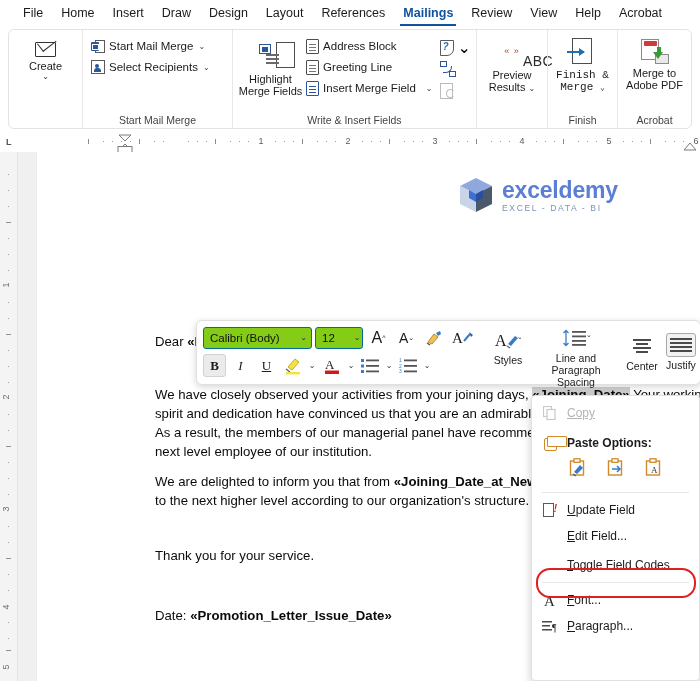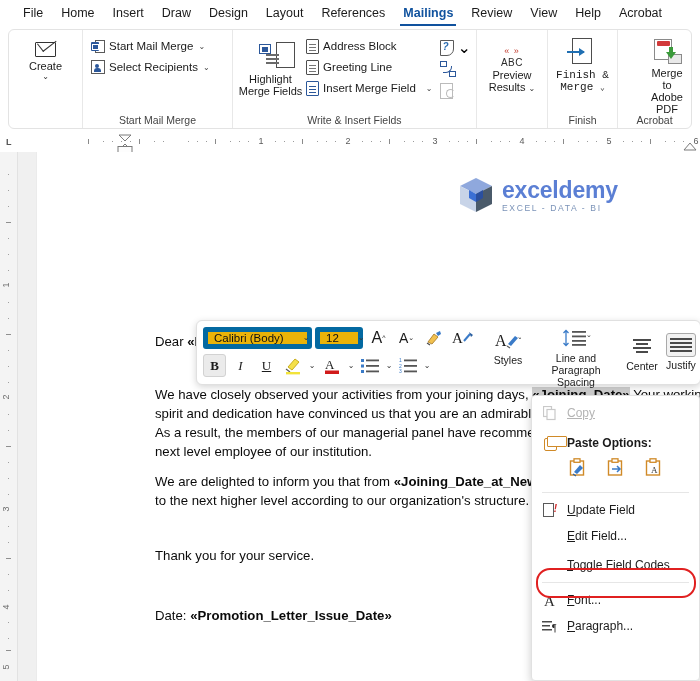--- a/index.html
+++ b/index.html
@@ -143,21 +143,21 @@
   .ic-match .a { position:absolute; left:0; top:0; width:7px; height:6px; border:1.4px solid #2b579a; background:#fff;}
   .ic-match .b { position:absolute; right:0; bottom:0; width:7px; height:6px; border:1.4px solid #2b579a; background:#fff;}
   .ic-match .arrow { position:absolute; left:3px; top:5px; width:9px; height:7px; border:1.4px solid #2b579a; border-top:none; border-left:none; border-radius:0 0 6px 0;}
 
   .ic-updatelbl { width:15px; height:16px; opacity:.45; }
   .ic-updatelbl::before { content:""; position:absolute; left:0; top:0; width:11px; height:14px; border:1.4px solid #6a6a6a; background:#fff;}
   .ic-updatelbl::after { content:""; position:absolute; right:0; bottom:1px; width:7px; height:7px; border:1.4px solid #6a6a6a; border-radius:50%; border-right-color:transparent;}
 
   .ic-abc { width:26px; height:22px; text-align:center; }
   .ic-abc .mark { font-size:9px; color:#c0392b; line-height:9px; letter-spacing:1px;}
-  .ic-abc .abc { font-size:10px; color:#2b2b2b; line-height:10px; letter-spacing:.5px;}
+  .ic-abc .abc { font-size:14px; color:#2b2b2b; line-height:10px; letter-spacing:.5px;margin-left:24px;}
 
   .ic-finish { width:28px; height:28px; }
   .ic-finish .pg { position:absolute; left:4px; top:0px; width:20px; height:26px; border:1.5px solid #4d4d4d; background:#fff; }
   .ic-finish .ar { position:absolute; left:-1px; top:13px; width:17px; height:2px; background:#1f6fb2; }
   .ic-finish .ar::after { content:""; position:absolute; right:-1px; top:-3px; border-left:6px solid #1f6fb2; border-top:4px solid transparent; border-bottom:4px solid transparent;}
 
   .ic-acro { width:30px; height:26px; }
   .ic-acro .pg { position:absolute; left:2px; top:1px; width:18px; height:21px; background:#fff; border:1.4px solid #8a8a8a;}
   .ic-acro .red { position:absolute; left:5px; top:3px; width:13px; height:5px; background:#d13a3a; border-radius:1px;}
   .ic-acro .env { position:absolute; right:0px; bottom:0px; width:14px; height:10px; background:#e9e9e9; border:1.3px solid #8a8a8a;}
@@ -243,22 +243,22 @@
     border-radius:6px;
     box-shadow: 0 2px 7px rgba(0,0,0,.17);
     display:flex;
   }
   .mb-left { width: 432px; position:relative; }
   .mb-row { position:absolute; left:6px; display:flex; align-items:center; gap:3px; }
   .mb-row.r1 { top:5px; }
   .mb-row.r2 { top:33px; }
   .mb-combo {
     display:flex; align-items:center; justify-content:space-between;
-    height:22px; border:5px solid #0369a1; border-radius:3px;
-    background:#eab308; font-size:11.5px; color:#111; padding:0 4px 0 6px;gap:11px;
+    height:22px; border:1px solid #0369a1; border-radius:3px;
+    background:#84cc16; font-size:11.5px; color:#111; padding:0 4px 0 6px;gap:11px;
   }
   .mb-combo .cv { white-space:nowrap; }
   .mb-combo .cd { font-size:8px; color:#333; margin-left:8px;}
   .mb-btn {
     width:23px; height:23px; display:flex; align-items:center; justify-content:center;
     border-radius:3px; font-size:13px; color:#1b1b1b; position:relative;
   }
   .mb-btn.pressed { background:#ebebeb; border:1px solid #d2d2d2; }
   .mb-caret { font-size:8px; color:#333; width:10px; text-align:center; }
   .mb-sup { font-size:7px; vertical-align:super; }
@@ -447,21 +447,21 @@
               </span>
             <span class="lbl">Finish &amp;</span>
             <span><span>Merge</span> <span class="caret">⌄</span></span>
           </div>
         </div>
         <div class="rgroup-label">Finish</div>
       </div>
 
       <div class="rgroup" style="width:74px;">
         <div class="rgroup-body" style="justify-content:center;">
-          <div class="bigbtn" style="padding-top:4px; width:68px;margin-left:25px;">
+          <div class="bigbtn" style="padding-top:4px; width:68px;">
             <span class="ic ic-acro">
               <i class="pg"></i>
                 <i class="red"></i>
                 <i class="env"></i>
                 <i class="grnbar"></i>
                 <i class="grn"></i>
             </span>
             <span class="lbl">Merge to</span>
             <span>Adobe PDF</span>
           </div>

